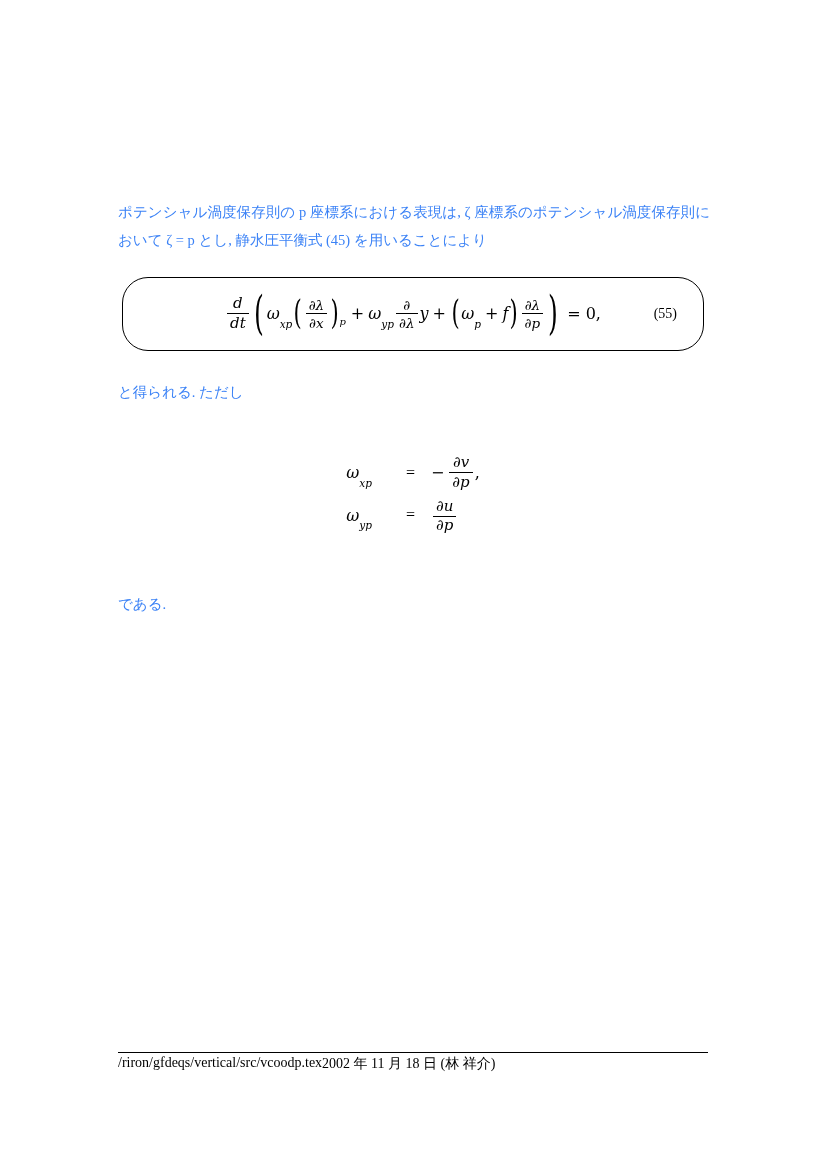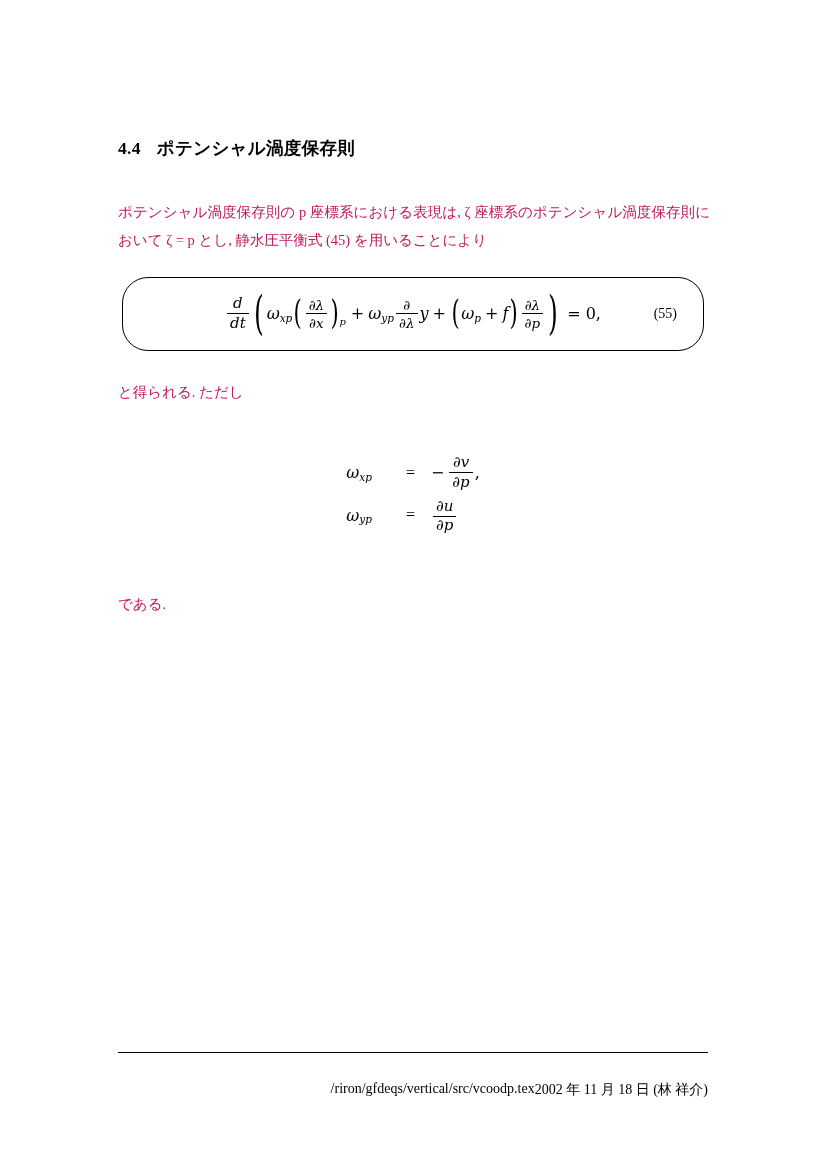--- a/index.html
+++ b/index.html
@@ -59,21 +59,21 @@
     letter-spacing: 0.3px;
     white-space: nowrap;
   }
   .section-title .num { margin-right: 16px; }
 
   
   .para {
     position: absolute;
     font-size: 14.5px;
     line-height: 28px;
-    color: #be185d;
+    color: #3b82f6;
   }
   .p1 {
     left: 118px;
     top: 198px;
     width: 592px;
     text-align: justify;
   }
 
   .p2 { left: 118px; top: 378px; }
   .p3 { left: 118px; top: 590px; }
@@ -145,21 +145,21 @@
   }
   .paren.big {
     font-size: 46px;
     transform: scaleX(0.55);
     top: -1px;
   }
   .sub {
     font-size: 10.5px;
     vertical-align: sub;
     position: relative;
-    top: 4px;
+    top: 10px;
     font-style: italic;
     text-align: right;
   }
   .subsm {
     font-size: 10px;
     position: relative;
     top: 8px;
     left: -1px;
     font-style: italic;
   }
@@ -185,37 +185,34 @@
   .aligned td.rel { text-align: center; padding: 0 16px; font-style: normal; }
   .aligned td.rhs { text-align: left; }
 
   
   .footer {
     position: absolute;
     left: 118px;
     top: 1052px;
     width: 590px;
     border-top: 1.1px solid #000;
-    padding-top: 28px;
-    display: flex;
-    justify-content: flex-end;
+    padding-top: 2px;
+    display: flex;
+    justify-content: flex-start;
     font-size: 14px;
   }
   .footer-left { font-family: "Liberation Serif", serif; }
   .footer-right { white-space: nowrap; }
 </style>
 </head>
 <body>
 
 <div class="page">
 
 
-  <div class="section-title">
-    <span class="num">4.4</span><span>ポテンシャル渦度保存則</span>
-  </div>
 
   <div class="para p1">ポテンシャル渦度保存則の p 座標系における表現は, ζ 座標系のポテンシャル渦度保存則において ζ = p とし, 静水圧平衡式 (45) を用いることにより</div>
 
   <div class="eqbox">
     <div class="eqbox-inner">
       <span class="math">
         <span class="frac">
           <span class="num">d</span>
           <span class="bar"></span>
           <span class="den">dt</span>

